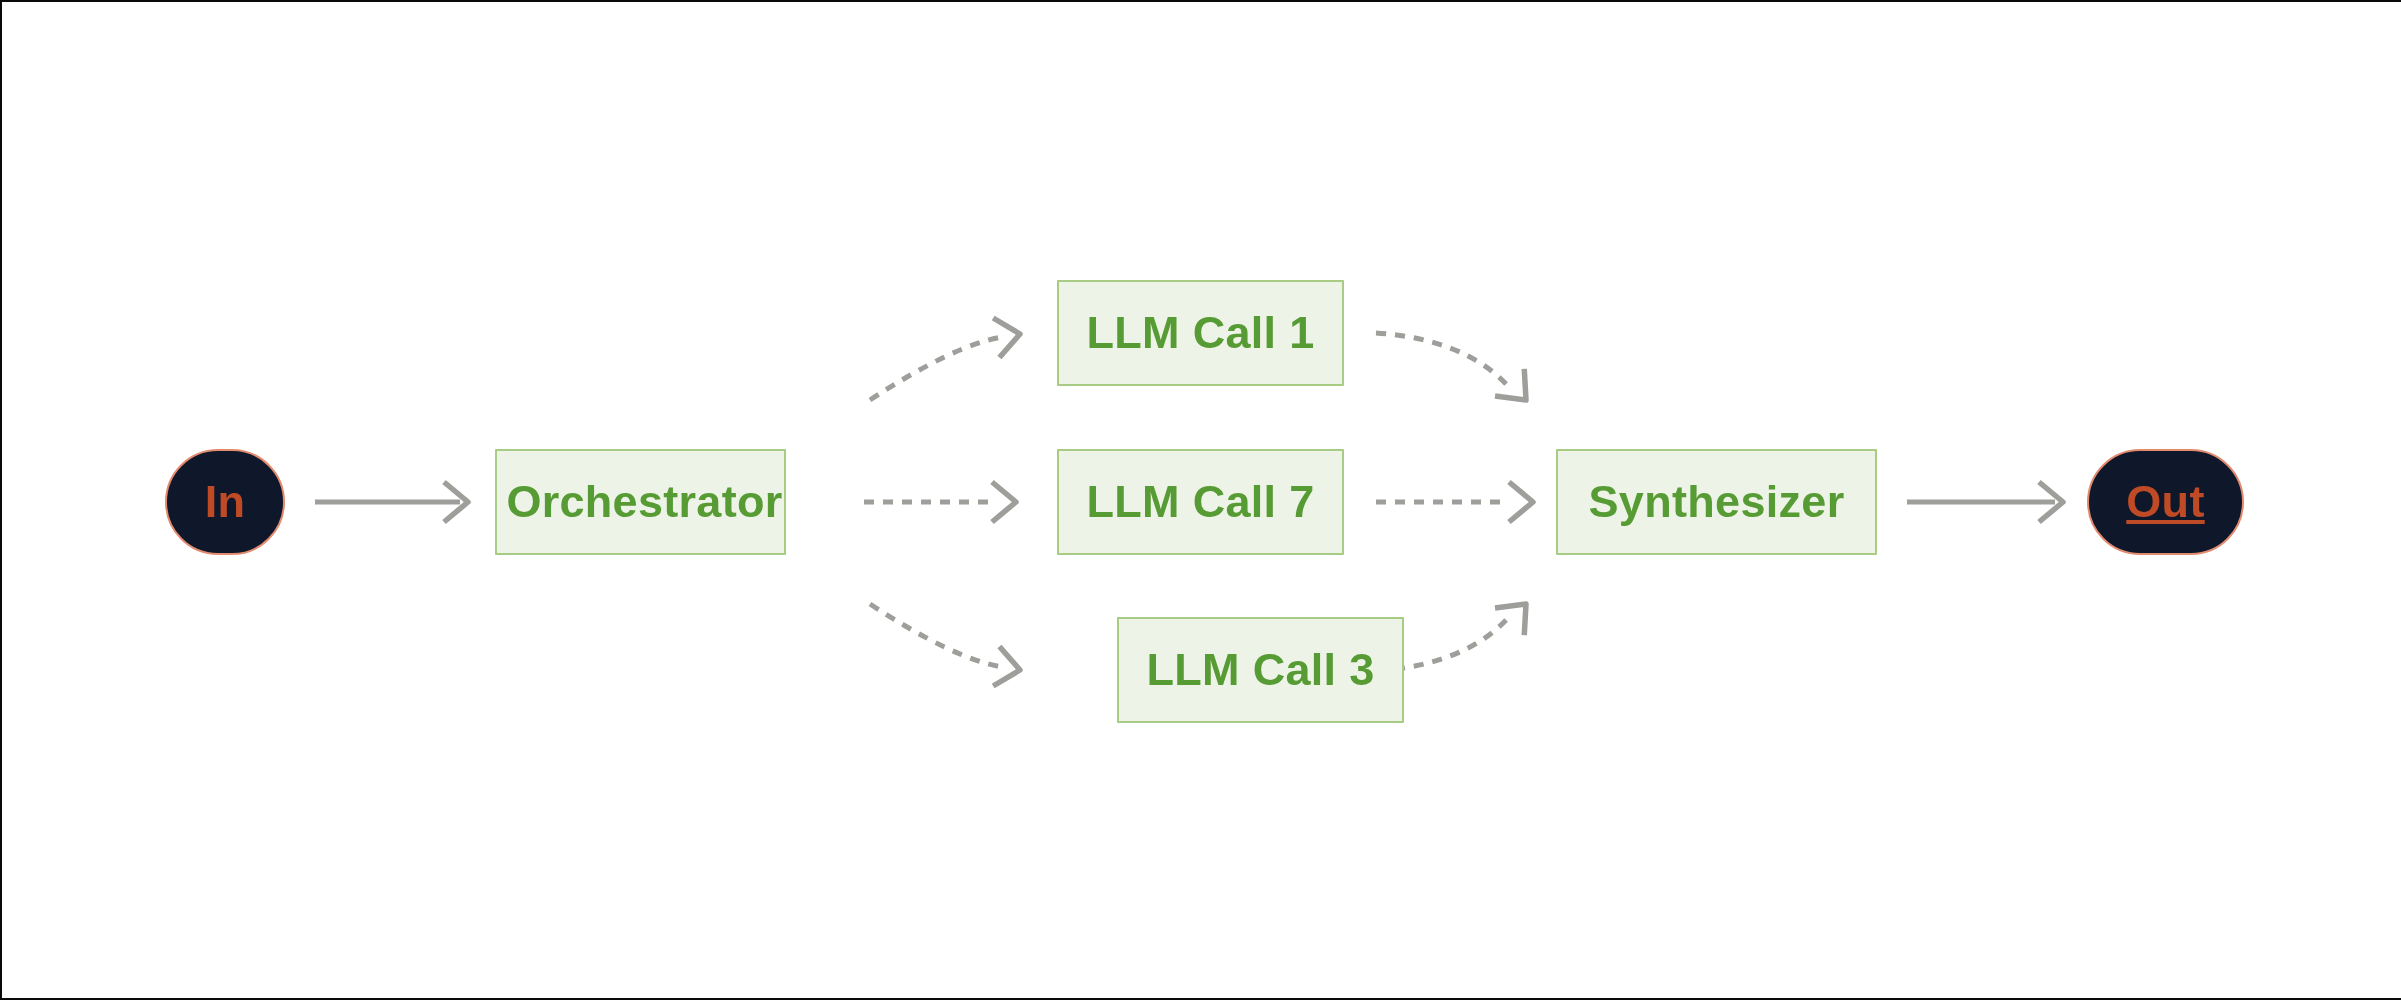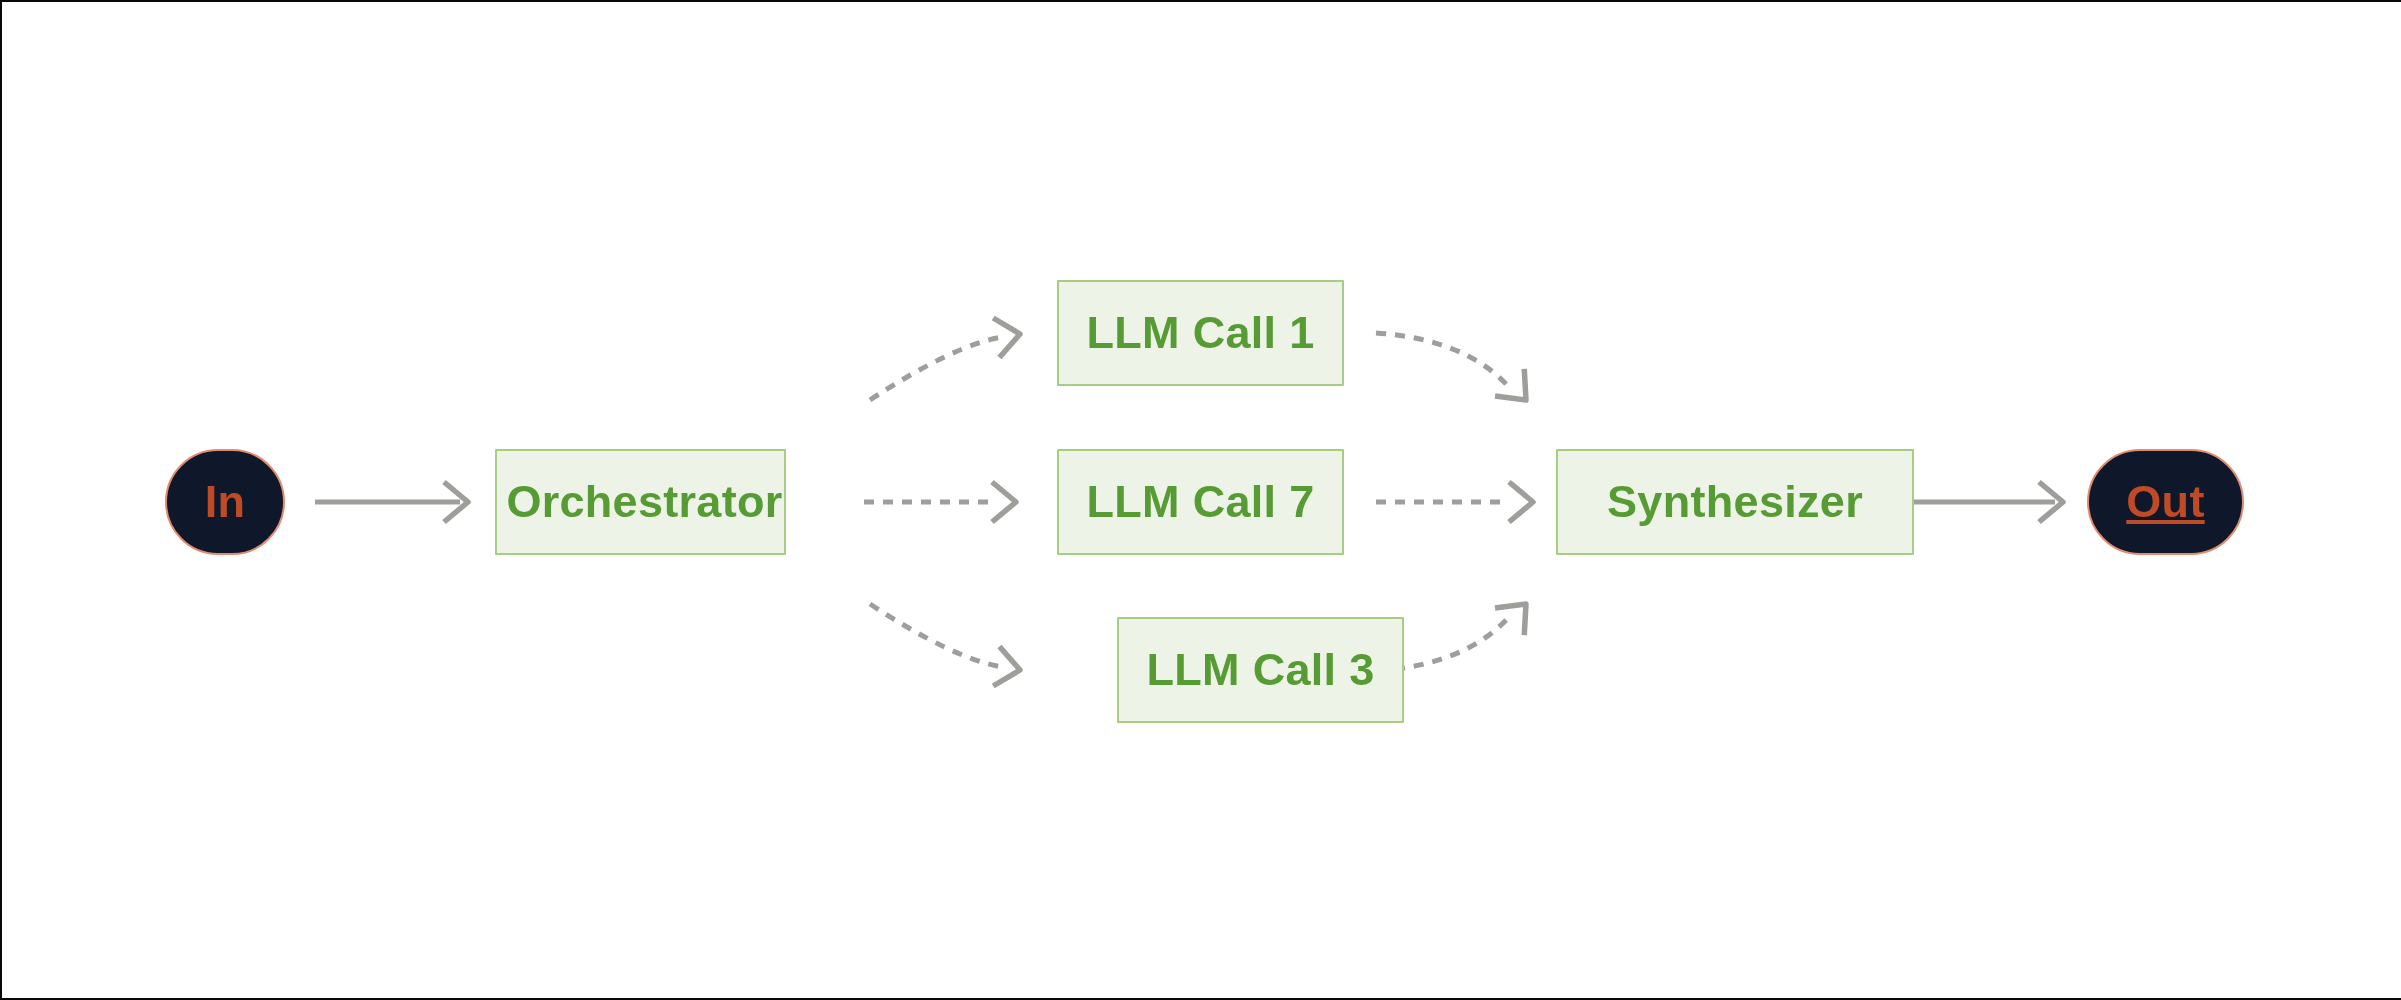--- a/index.html
+++ b/index.html
@@ -33,21 +33,21 @@
     background:#0f172a;
     border:2.5px solid #e28b6f;
     color:#bf4b26;
     border-radius:53px;
   }
   #node-in{left:163px;top:447px;width:120px;height:106px;}
   #node-orchestrator{left:493px;top:447px;width:291px;height:106px;padding-left:8px;}
   #node-llm1{left:1055px;top:278px;width:287px;height:106px;}
   #node-llm2{left:1055px;top:447px;width:287px;height:106px;}
   #node-llm3{left:1115px;top:615px;width:287px;height:106px;}
-  #node-synthesizer{left:1554px;top:447px;width:358px;height:106px;}
+  #node-synthesizer{left:1554px;top:447px;width:321px;height:106px;}
   #node-out{left:2085px;top:447px;width:157px;height:106px;text-decoration:underline;}
   .stroke{stroke:#9e9e9a;fill:none;}
   .line{stroke-width:5px;}
   .dash{stroke-width:5px;stroke-dasharray:10 9;}
   .chev{stroke-width:5.5px;stroke-linejoin:round;stroke-linecap:butt;}
 </style>
 </head>
 <body>
 
 <div id="frame">

